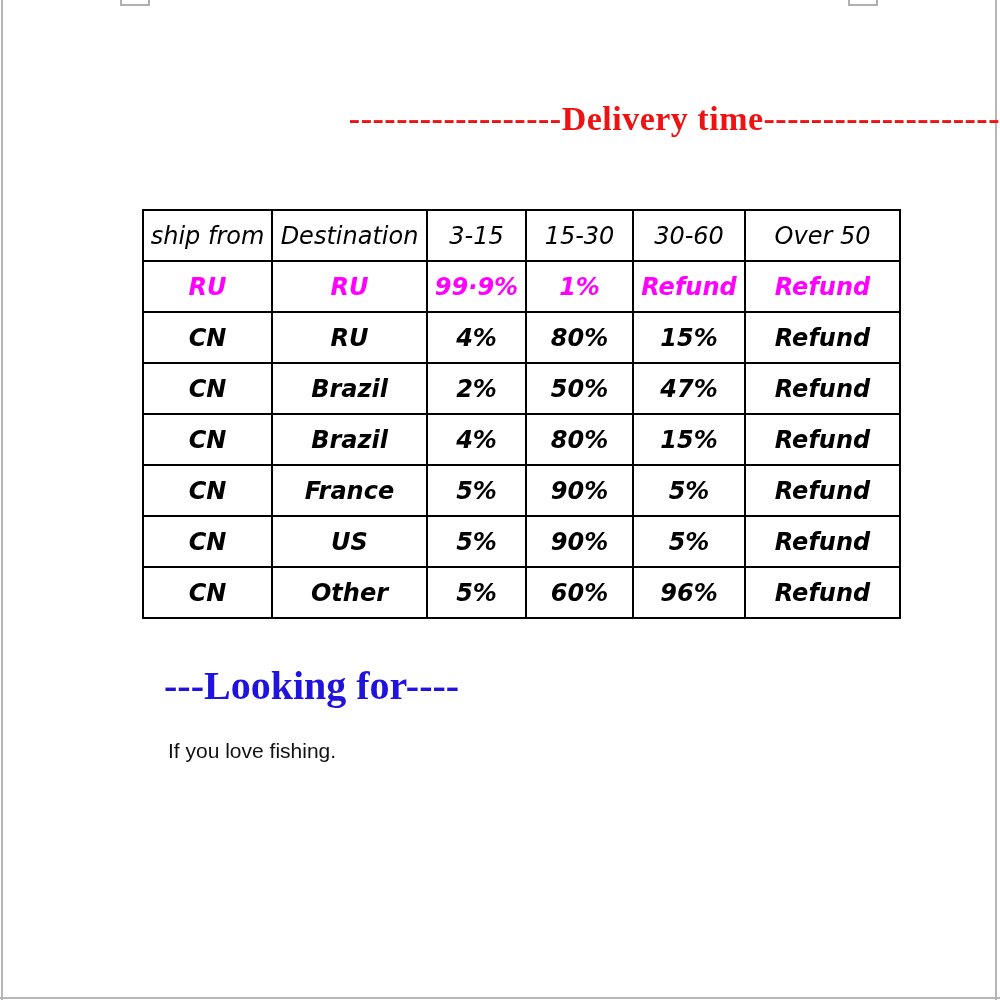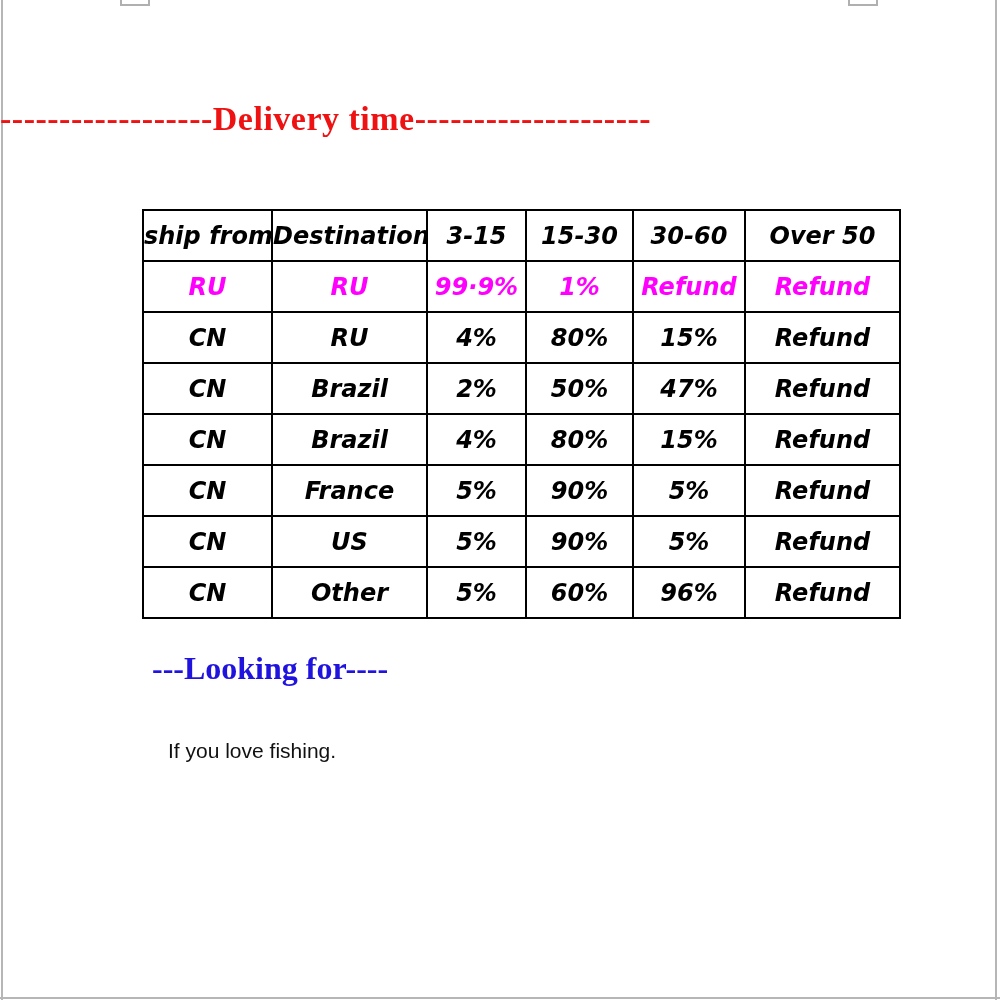--- a/index.html
+++ b/index.html
@@ -25,21 +25,21 @@
     background: #ffffff;
     border: 2px solid #b0b0b0;
     border-top: none;
     box-sizing: border-box;
   }
   .top-box-left  { left: 120px; }
   .top-box-right { left: 848px; }
 
   .red-title {
     position: absolute; top: 100px; left: 0; width: 1000px;
-    margin: 0; text-align: left;
+    margin: 0; text-align: right;
     font-family: "Liberation Serif", serif;
     font-weight: bold; font-size: 34px;
     color: var(--red);
     letter-spacing: 0.5px;
     white-space: nowrap;
   }
 
   table.delivery-table {
     position: absolute; left: 142px; top: 209px;
     border-collapse: collapse;
@@ -53,28 +53,28 @@
   }
   .delivery-table th, .delivery-table td {
     border: 2px solid var(--table-border);
     text-align: center;
     vertical-align: middle;
     height: 49px;
     padding: 0;
     overflow: hidden;
     white-space: nowrap;
   }
-  .delivery-table th { font-weight: 700; }
+  .delivery-table th { font-weight: 400; }
   .delivery-table tr.highlight td { color: var(--magenta); }
 
   .blue-title {
     position: absolute; top: 650px; left: 152px;
-    margin: 0;
+    margin: 12px;
     font-family: "Liberation Serif", serif;
-    font-weight: bold; font-size: 32px;
+    font-weight: bold; font-size: 40px;
     color: var(--blue);
     white-space: nowrap;
   }
 
   .paragraphs {
     position: absolute; top: 738px; left: 152px; width: 700px;
     color: var(--text);
   }
   .paragraphs p {
     margin: 0 0 28px 16px;

